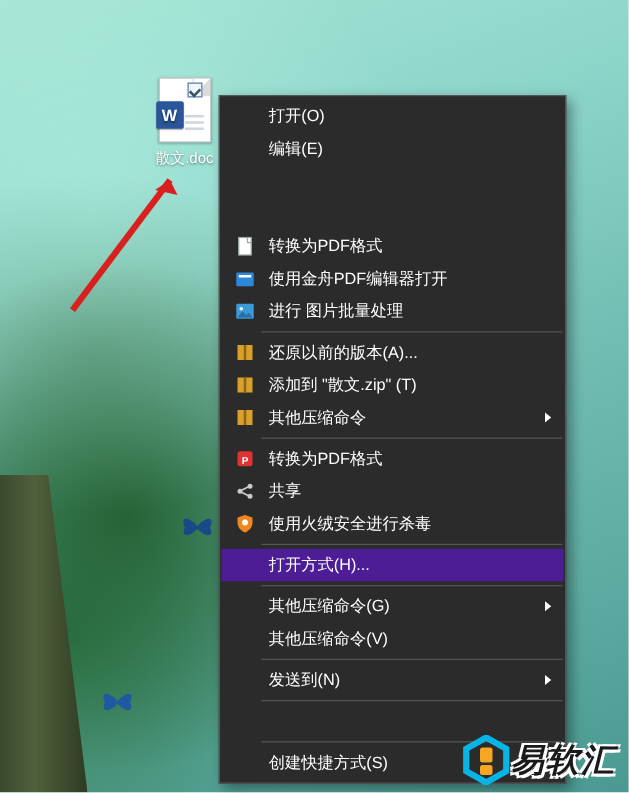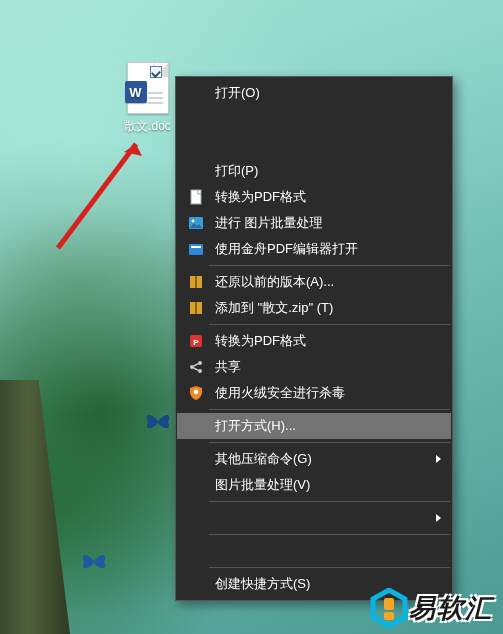--- a/index.html
+++ b/index.html
@@ -64,21 +64,21 @@
     background: #2b2b2b; color: #fff;
     border: 1px solid #565656;
     box-shadow: 4px 4px 10px rgba(0,0,0,0.4);
     padding: 3px 1px;
   }
   .menu .item {
     display: flex; align-items: center;
     height: 26px; padding: 0 28px 0 8px;
     position: relative; white-space: nowrap;
   }
-  .menu .item.hover { background: #737373; }
+  .menu .item.hover { background: #4c1d95; }
   .menu .item .ico { width: 22px; height: 18px; display:flex; align-items:center; justify-content:center; margin-right: 8px; flex-shrink:0 }
   .menu .item .lbl { flex: 1; font-size: 13px; }
   .menu .sep { height: 1px; background: #555; margin: 3px 1px 3px 32px; }
   .menu .item .chev {
     position: absolute; right: 10px; top: 50%; transform: translateY(-50%);
     width: 0; height: 0; border-top: 4px solid transparent; border-bottom: 4px solid transparent;
     border-left: 5px solid #fff;
   }
 
   
@@ -134,75 +134,85 @@
     <polygon points="20,106 24,92 40,102"></polygon>
   </svg>
 
   <div class="menu" id="menu">
       <div class="item">
         <span class="ico"></span>
         <span class="lbl">打开(O)</span>
       </div>
       <div class="item">
         <span class="ico"></span>
-      </div>
-      <div class="item">
-        <span class="ico"></span>
-      </div>
-      <div class="item">
-        <span class="ico"></span>
-        <span class="lbl">打印(P)</span>
+        <span class="lbl">编辑(E)</span>
+      </div>
+      <div class="item">
+        <span class="ico"></span>
+      </div>
+      <div class="item">
+        <span class="ico"></span>
       </div>
       <div class="item">
         <span class="ico">
           <svg width="16" height="16" viewBox="0 0 16 16">
             <rect x="3" y="1" width="10" height="14" fill="#fff"></rect>
             <rect x="3" y="1" width="10" height="14" fill="none" stroke="#9aa"></rect>
             <path d="M10 1v4h3" fill="none" stroke="#9aa"></path>
           </svg>
         </span>
         <span class="lbl">转换为PDF格式</span>
       </div>
       <div class="item">
         <span class="ico">
           <svg width="16" height="16" viewBox="0 0 16 16">
+            <rect x="1" y="3" width="14" height="11" rx="1" fill="#2c88d9"></rect>
+            <rect x="3" y="5" width="10" height="2" fill="#fff"></rect>
+          </svg>
+        </span>
+        <span class="lbl">使用金舟PDF编辑器打开</span>
+      </div>
+      <div class="item">
+        <span class="ico">
+          <svg width="16" height="16" viewBox="0 0 16 16">
             <rect x="1" y="2" width="14" height="12" rx="1" fill="#3a9bd9"></rect>
             <circle cx="5" cy="6" r="1.4" fill="#ffe"></circle>
             <path d="M2 13l4-5 3 3 2-2 3 4z" fill="#2b6fa3"></path>
           </svg>
         </span>
         <span class="lbl">进行 图片批量处理</span>
       </div>
-      <div class="item">
-        <span class="ico">
-          <svg width="16" height="16" viewBox="0 0 16 16">
-            <rect x="1" y="3" width="14" height="11" rx="1" fill="#2c88d9"></rect>
-            <rect x="3" y="5" width="10" height="2" fill="#fff"></rect>
-          </svg>
-        </span>
-        <span class="lbl">使用金舟PDF编辑器打开</span>
-      </div>
       <div class="sep"></div>
       <div class="item">
         <span class="ico">
           <svg width="16" height="16" viewBox="0 0 16 16">
             <rect x="2" y="2" width="12" height="12" fill="#d9a02c"></rect>
             <rect x="7" y="2" width="2" height="12" fill="#8a6515"></rect>
           </svg>
         </span>
         <span class="lbl">还原以前的版本(A)...</span>
       </div>
       <div class="item">
         <span class="ico">
           <svg width="16" height="16" viewBox="0 0 16 16">
             <rect x="2" y="2" width="12" height="12" fill="#d9a02c"></rect>
             <rect x="7" y="2" width="2" height="12" fill="#8a6515"></rect>
           </svg>
         </span>
         <span class="lbl">添加到 "散文.zip" (T)</span>
+      </div>
+      <div class="item">
+        <span class="ico">
+          <svg width="16" height="16" viewBox="0 0 16 16">
+            <rect x="2" y="2" width="12" height="12" fill="#d9a02c"></rect>
+            <rect x="7" y="2" width="2" height="12" fill="#8a6515"></rect>
+          </svg>
+        </span>
+        <span class="lbl">其他压缩命令</span>
+        <span class="chev"></span>
       </div>
       <div class="sep"></div>
       <div class="item">
         <span class="ico">
           <svg width="16" height="16" viewBox="0 0 16 16">
             <rect x="2" y="2" width="12" height="12" rx="2" fill="#d33"></rect>
             <text x="8" y="12" font-size="8" text-anchor="middle" fill="#fff" font-weight="700">P</text>
           </svg>
         </span>
         <span class="lbl">转换为PDF格式</span>
@@ -233,25 +243,26 @@
         <span class="lbl">打开方式(H)...</span>
       </div>
       <div class="sep"></div>
       <div class="item">
         <span class="ico"></span>
         <span class="lbl">其他压缩命令(G)</span>
         <span class="chev"></span>
       </div>
       <div class="item">
         <span class="ico"></span>
-        <span class="lbl">图片批量处理(V)</span>
-      </div>
-      <div class="sep"></div>
-      <div class="item">
-        <span class="ico"></span>
+        <span class="lbl">其他压缩命令(V)</span>
+      </div>
+      <div class="sep"></div>
+      <div class="item">
+        <span class="ico"></span>
+        <span class="lbl">发送到(N)</span>
         <span class="chev"></span>
       </div>
       <div class="sep"></div>
       <div class="item">
         <span class="ico"></span>
       </div>
       <div class="sep"></div>
       <div class="item">
         <span class="ico"></span>
         <span class="lbl">创建快捷方式(S)</span>

